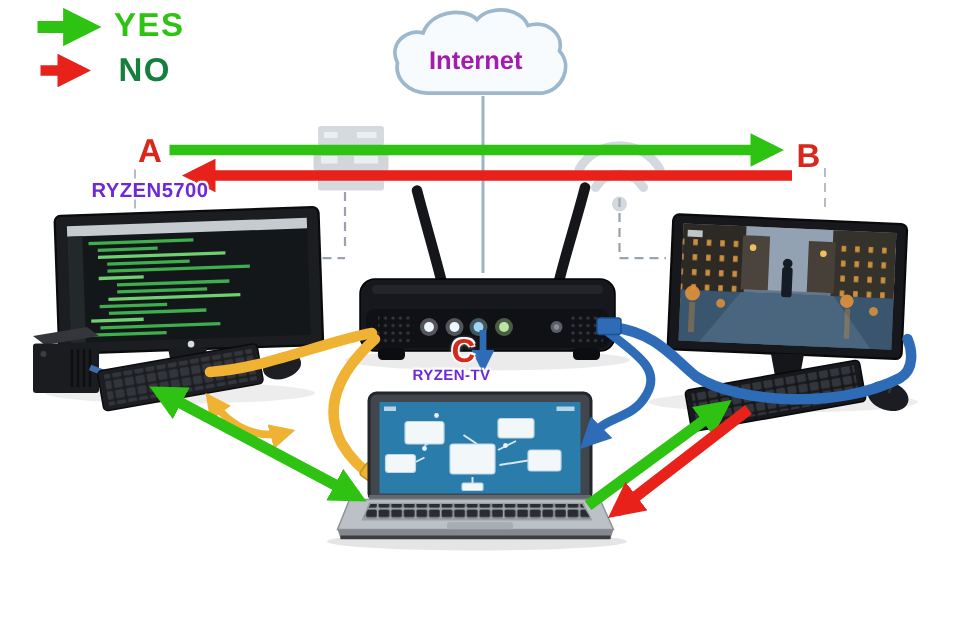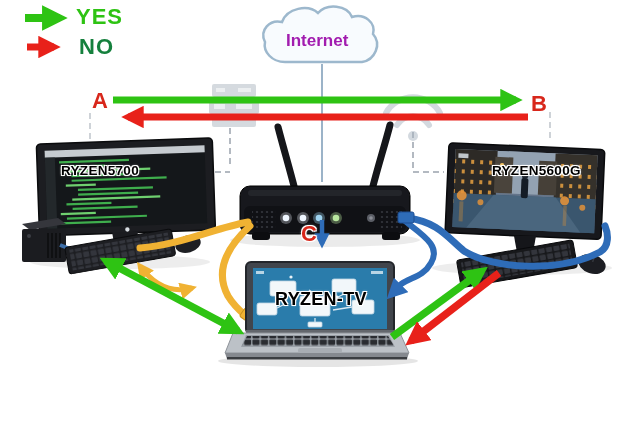--- a/index.html
+++ b/index.html
@@ -6,24 +6,24 @@
   #stage{position:relative;width:640px;height:427px;background:#ffffff;overflow:hidden;
          font-family:"Liberation Sans",sans-serif;}
   #diagram-svg{position:absolute;left:0;top:0;}
   .lbl{position:absolute;font-weight:800;line-height:1;white-space:nowrap;
        text-shadow:1px 1px 0 #fff,-1px 1px 0 #fff,1px -1px 0 #fff,-1px -1px 0 #fff,0 0 3px #fff;}
   .lbl-yes{left:76px;top:6px;font-size:22px;color:#2ec313;letter-spacing:1px;}
   .lbl-no{left:79px;top:36px;font-size:22px;color:#15803d;letter-spacing:1px;}
   .lbl-a{left:92px;top:90px;font-size:22px;color:#d8271b;}
   .lbl-b{left:531px;top:93px;font-size:22px;color:#d8271b;}
   .lbl-c{left:301px;top:223px;font-size:22px;color:#d8271b;}
-  .lbl-pc{font-size:13.5px;color:#000000;letter-spacing:.3px;margin-top:44px;}
+  .lbl-pc{font-size:13.5px;color:#6d28d9;letter-spacing:.3px;}
   .lbl-left-pc{left:61px;top:120px;}
   .lbl-right-pc{left:492px;top:120px;}
-  .lbl-laptop{left:275px;top:246px;font-size:18px;}
+  .lbl-laptop{left:275px;top:246px;font-size:10px;}
   .lbl-internet{left:286px;top:32px;font-size:17px;font-weight:600;color:#a21caf;text-shadow:none;}
 </style>
 </head>
 <body>
 
 <div id="stage">
 
 <svg id="diagram-svg" width="640" height="427" viewBox="0 0 640 427">
   <defs>
     <marker id="mGreen" viewBox="0 0 10 10" refX="7" refY="5" markerWidth="3.2" markerHeight="3.2" orient="auto-start-reverse">
@@ -262,16 +262,15 @@
   <path d="M393,293 L391,295" stroke="#2e6cb8" stroke-width="6" fill="none" marker-end="url(#mBlue)"></path>
 </svg>
 
 <div class="lbl lbl-yes">YES</div>
 <div class="lbl lbl-no">NO</div>
 <div class="lbl lbl-internet">Internet</div>
 <div class="lbl lbl-a">A</div>
 <div class="lbl lbl-b">B</div>
 <div class="lbl lbl-c">C</div>
 <div class="lbl lbl-pc lbl-left-pc">RYZEN5700</div>
-<div class="lbl lbl-pc lbl-right-pc">RYZEN5600G</div>
 <div class="lbl lbl-pc lbl-laptop">RYZEN-TV</div>
 
 </div>
 
 </body></html>

